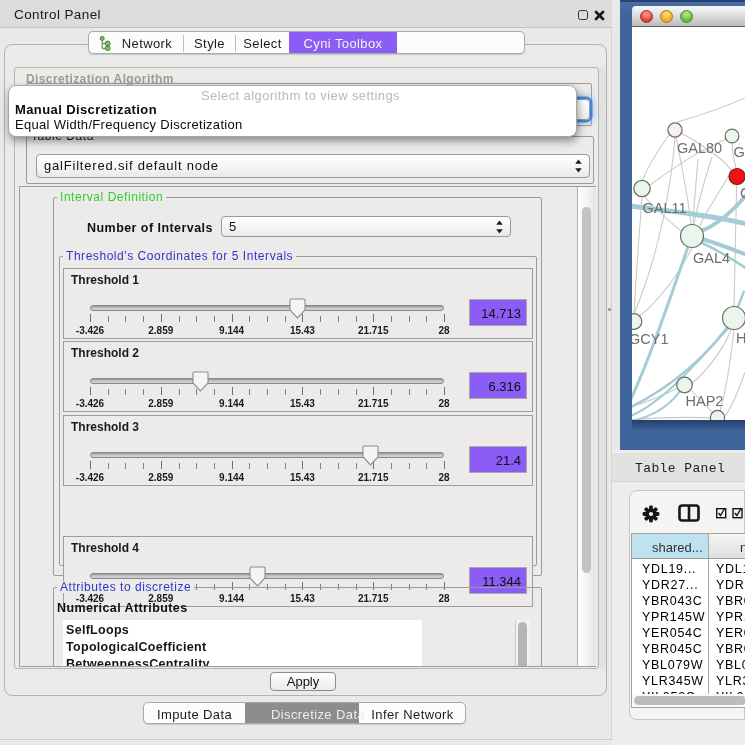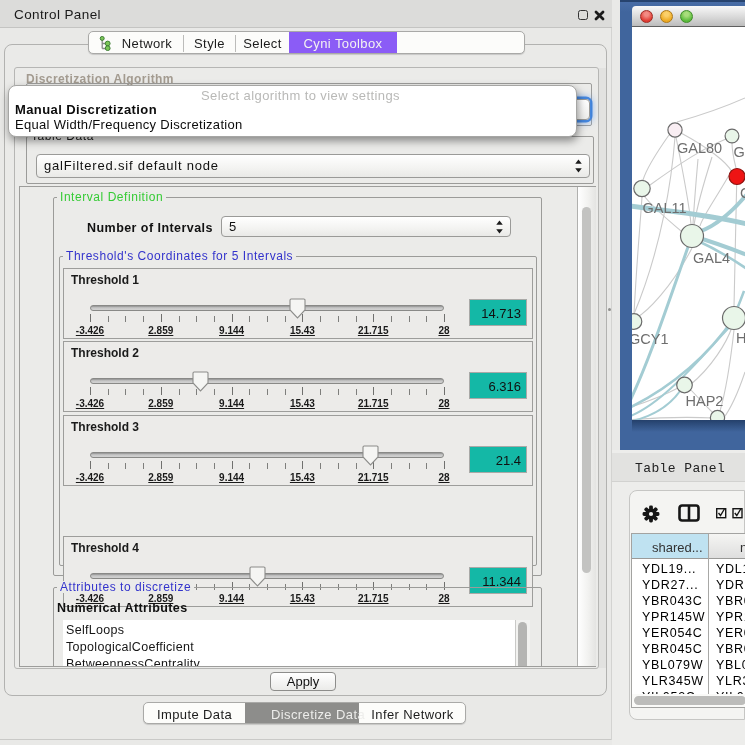--- a/index.html
+++ b/index.html
@@ -14,22 +14,22 @@
   .stepper { position:absolute; right:6px; top:4px; width:9px; height:14px; }
   .tbox { position:absolute; left:43px; width:470px; height:71px; background:#ecebe9;
     border:1px solid #9d9d9b; }
   .tttl { position:absolute; left:7px; top:4px; font-weight:bold; font-size:12px; color:#1a1a1a; }
   .track { position:absolute; left:26px; top:36px; width:354px; height:6px; border-radius:3px;
     background:linear-gradient(#8f8f8f,#c6c6c6 45%,#d2d2d2); border:1px solid #898987; }
   .ticks { position:absolute; left:26px; top:47px; width:355px; height:6px;
     background:repeating-linear-gradient(to right,#7e7e7c 0,#7e7e7c 1px,transparent 1px,transparent 17.7px); }
   .ticks2 { position:absolute; left:26px; top:45px; width:355px; height:8px;
     background:repeating-linear-gradient(to right,#70706e 0,#70706e 1px,transparent 1px,transparent 70.8px); }
-  .slbl { position:absolute; top:56px; font-size:10px; font-weight:bold; color:#1a1a1a; transform:translateX(-50%);text-decoration:underline; }
-  .vfield { position:absolute; left:405px; top:30px; width:58px; height:27px; background:#14b8a6;
+  .slbl { position:absolute; top:56px; font-size:10px; font-weight:bold; color:#1a1a1a; transform:translateX(-50%); }
+  .vfield { position:absolute; left:405px; top:30px; width:58px; height:27px; background:#8b5cf6;
     border:1px solid #a9a9a7; font-size:13px; color:#111; text-align:right; padding:6px 5px 0 0; }
   .thumb { position:absolute; top:29px; }
   .litem { position:absolute; left:3px; font-size:12.5px; color:#151515; letter-spacing:0.3px; }
   .seg { position:absolute; top:0; height:100%; font-size:13px; color:#1c1c1c; text-align:center; letter-spacing:0.4px; }
   .segtxt { width:100%; position:absolute; top:4px; }
   .cell { position:absolute; font-size:12.5px; color:#000; letter-spacing:0.7px; }
 </style>
 </head>
 <body>
 
@@ -160,21 +160,21 @@
       <span class="slbl" style="left:380px;">28</span>
     <svg class="thumb" style="left:185px;" width="17" height="21" viewBox="0 0 17 21">
         <path d="M2.1 1 Q1 1 1 2.2 L1 12 L8.5 20 L16 12 L16 2.2 Q16 1 14.9 1 Z" fill="#f5f5f3" stroke="#8c8c8a" stroke-width="1.1"></path>
       </svg>
     <div class="vfield">11.344</div>
   </div>
 
   <div class="grp" style="left:33px;top:400px;width:489px;height:110px;"></div>
   <div class="grplbl" style="left:37px;top:394px;color:#3333cc;">Attributes to discretize</div>
   <div class="abs" style="left:37px;top:414px;font-size:12.5px;font-weight:bold;color:#111;letter-spacing:0.4px;">Numerical Attributes</div>
-  <div class="abs" style="left:43px;top:433px;width:452px;height:48px;background:#ffffff;">
+  <div class="abs" style="left:43px;top:433px;width:359px;height:48px;background:#ffffff;font-weight:bold;">
     <div class="litem" style="top:2.5px;">SelfLoops</div>
     <div class="litem" style="top:19.5px;">TopologicalCoefficient</div>
     <div class="litem" style="top:36.5px;">BetweennessCentrality</div>
   </div>
   <div class="abs" style="left:495px;top:433px;width:15px;height:48px;background:#f2f2f0;border-left:1px solid #c9c9c7;"></div>
   <div class="abs" style="left:498px;top:435px;width:9px;height:46px;background:#b5b5b3;border-radius:5px 5px 0 0;"></div>
 </div>
 
 <div class="abs" style="left:577px;top:187px;width:19px;height:479px;background:linear-gradient(to right,#ffffff,#f2f2f0 55%,#e4e4e2);border-left:1px solid #b0b0ae;"></div>
 <div class="abs" style="left:582px;top:207px;width:9px;height:366px;background:#c3c3c1;border-radius:5px;"></div>

